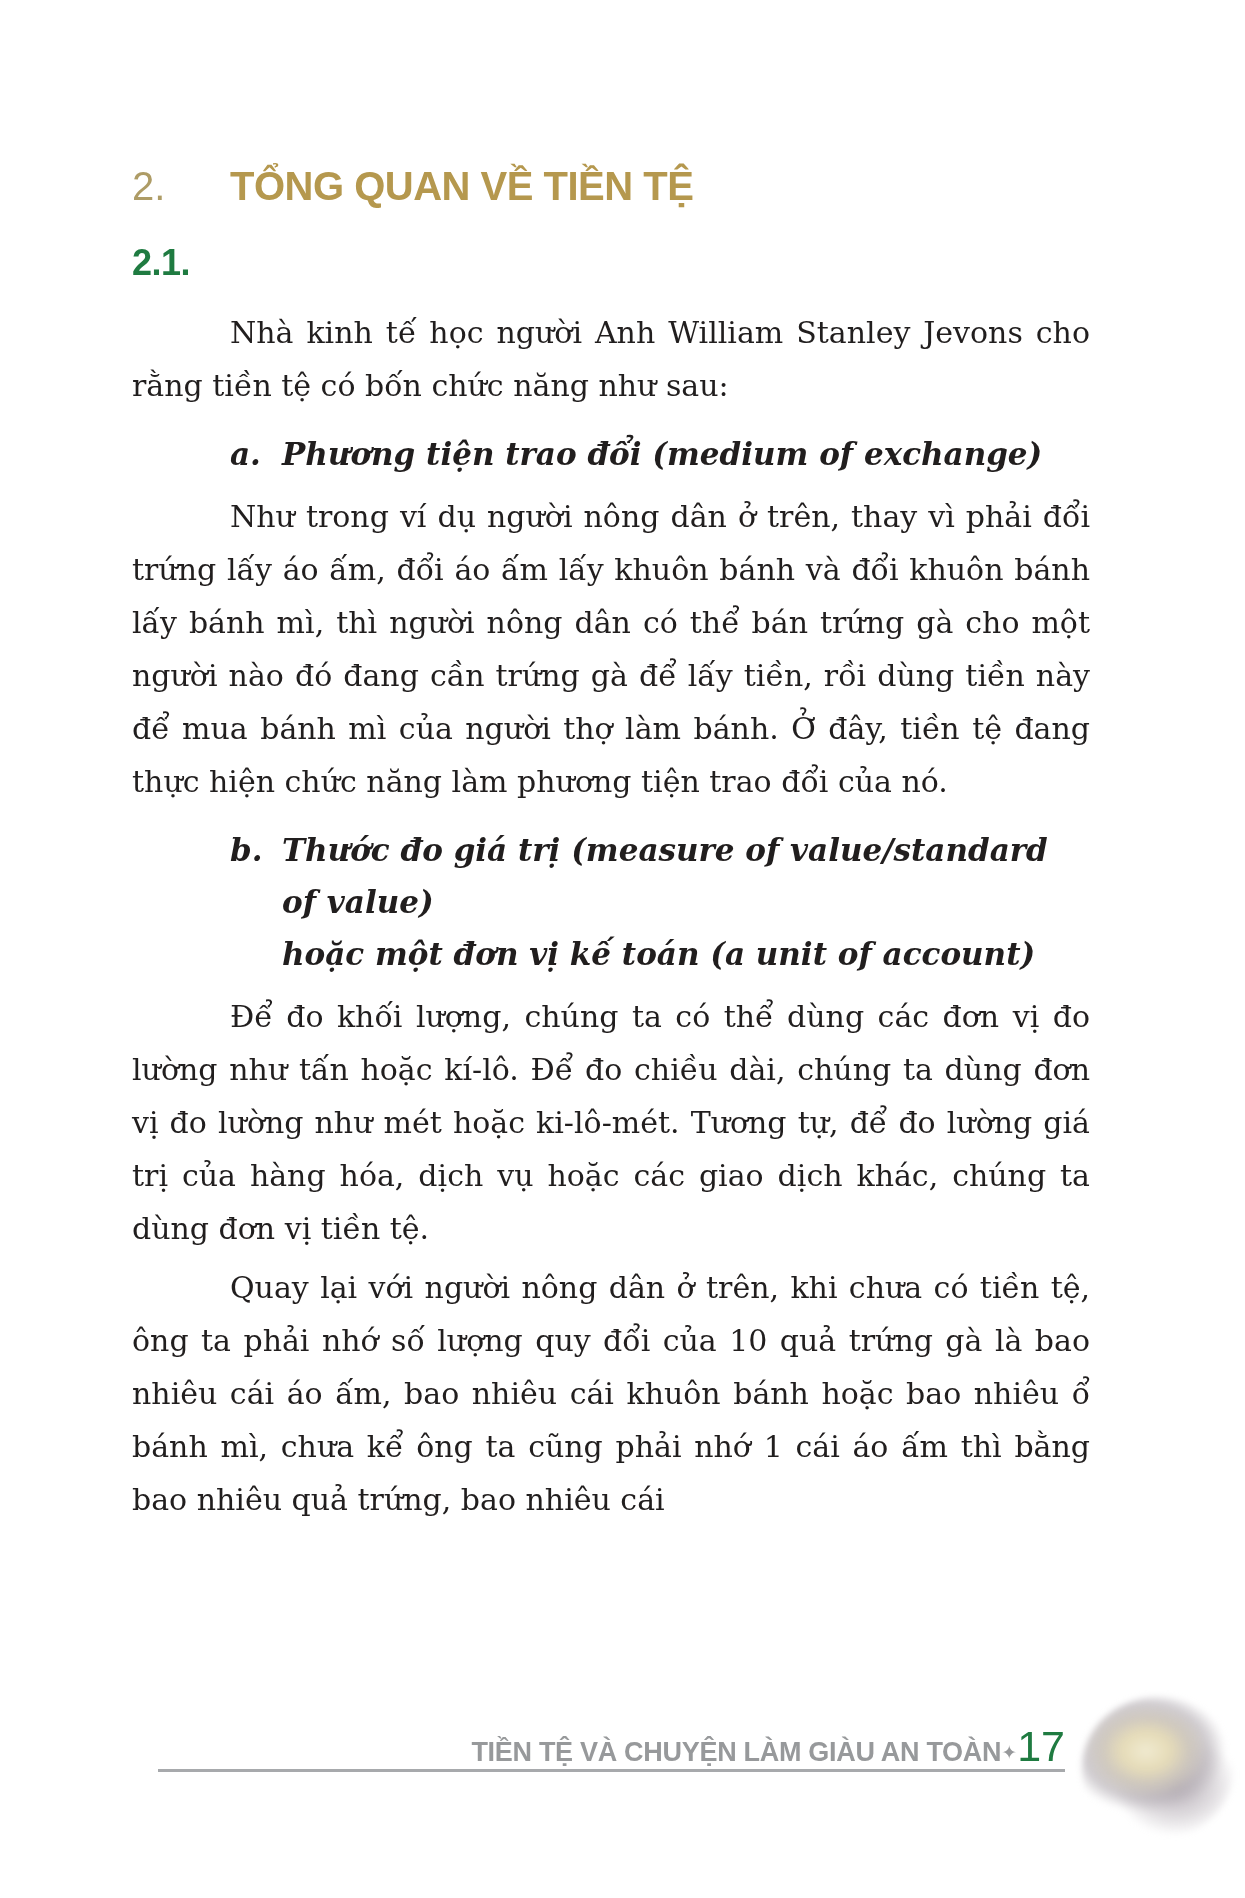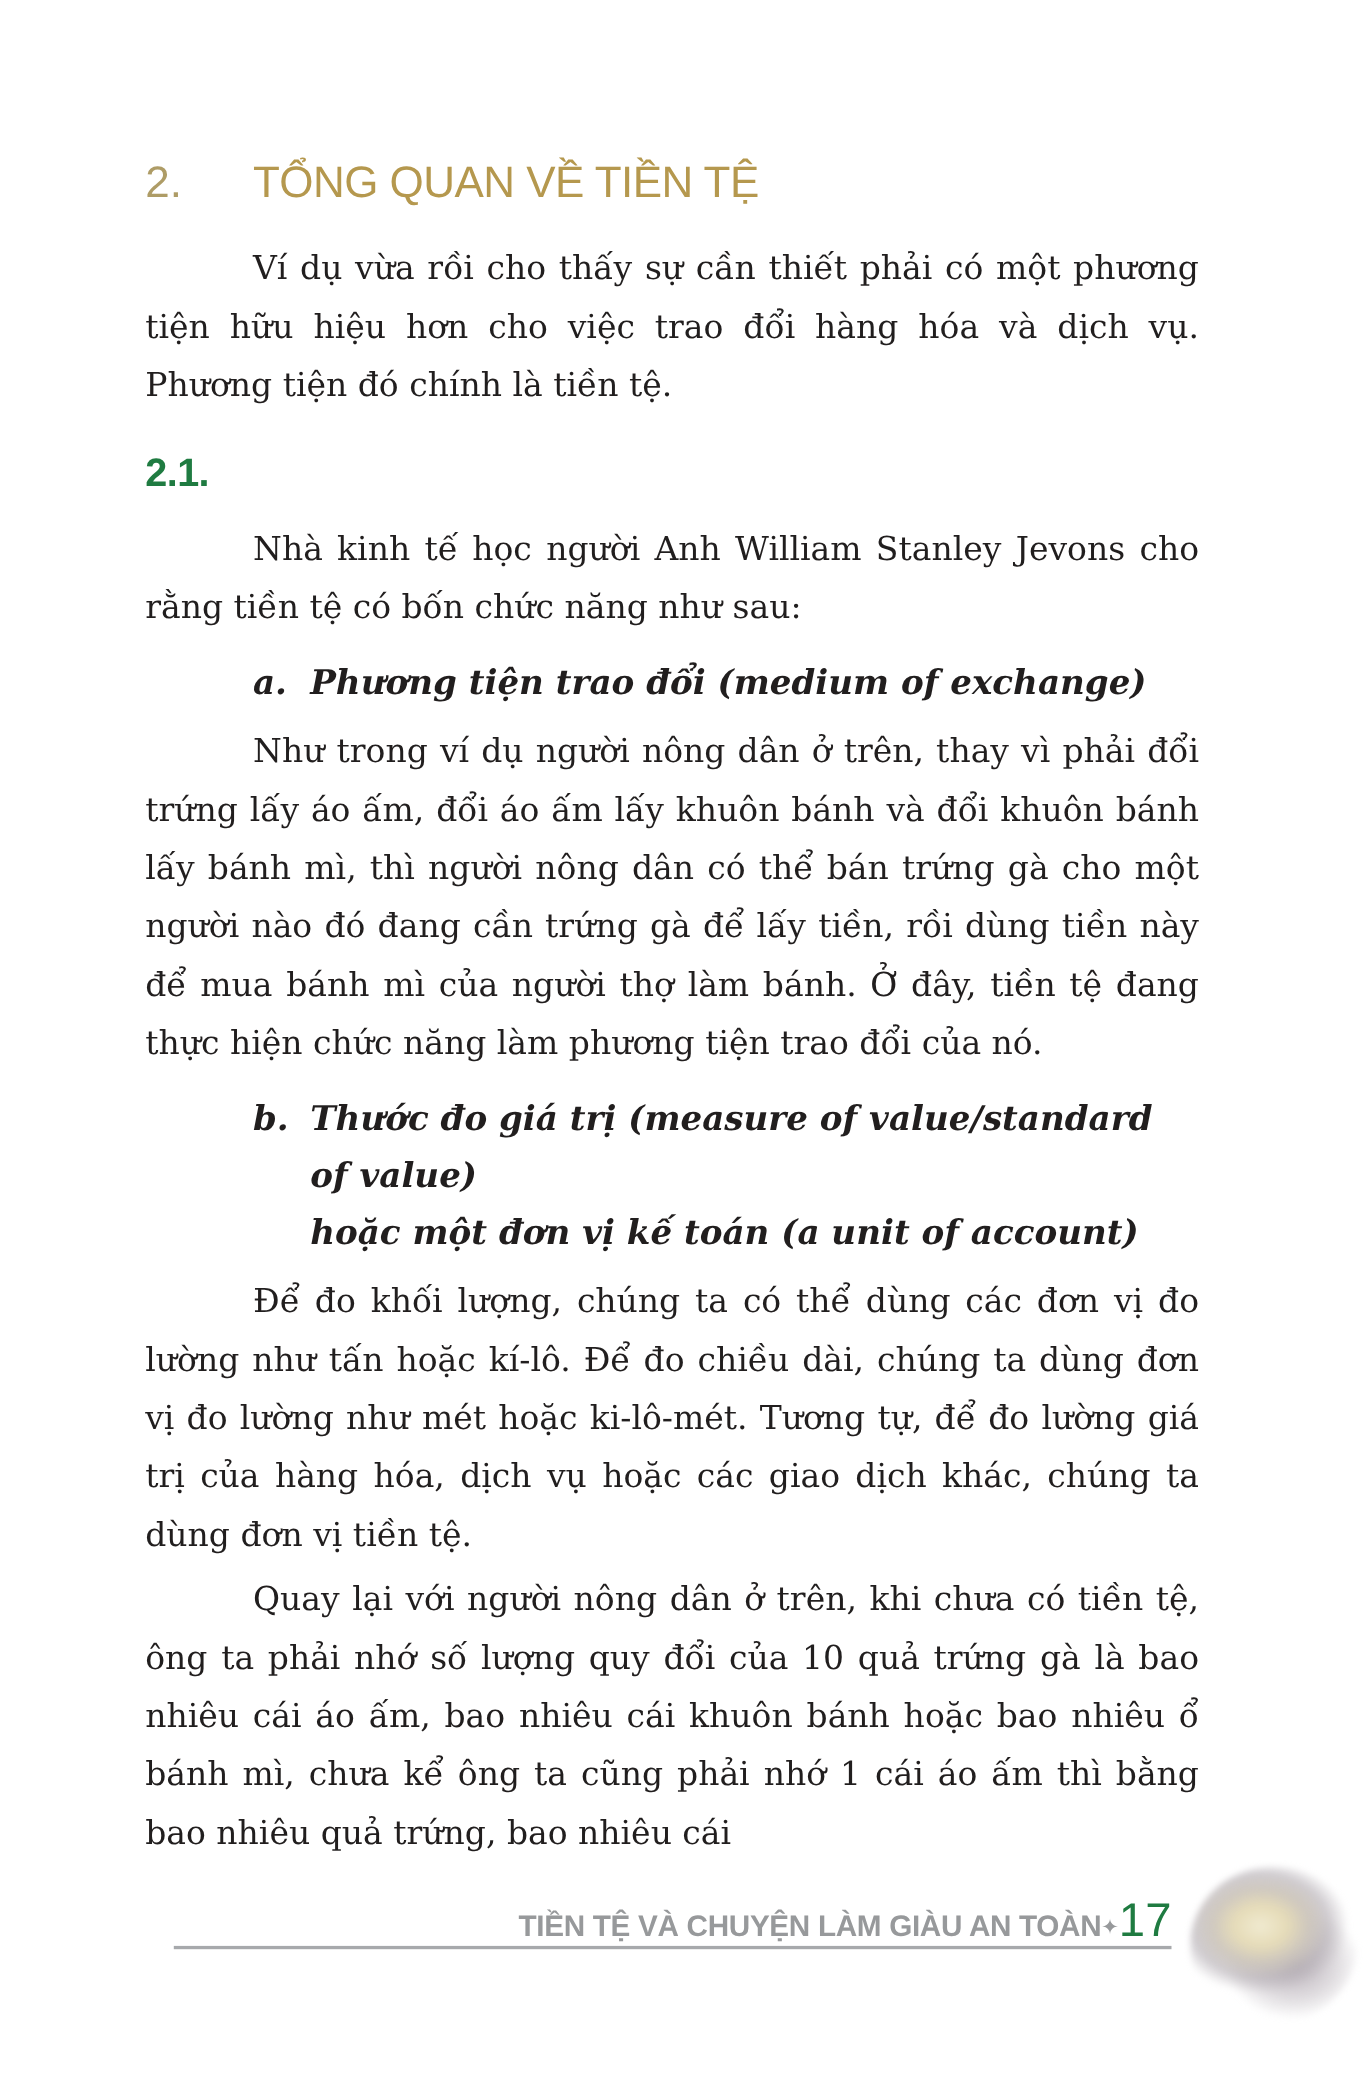--- a/index.html
+++ b/index.html
@@ -28,21 +28,21 @@
     margin: 0 0 28px 0;
     letter-spacing: -0.5px;
   }
   .h1-num {
     width: 98px;
     flex: 0 0 98px;
     font-weight: 400;
     color: var(--number, #AE9C66);
     letter-spacing: 0;
   }
-  .h1-text { font-weight: 400; color: var(--gold, #B5984E); }
+  .h1-text { font-weight: 700; color: var(--gold, #B5984E); margin-top: 20px; }
 
   
   .h2 {
     display: flex;
     align-items: baseline;
     font-family: "Liberation Sans", "DejaVu Sans", sans-serif;
     font-size: 36px;
     line-height: 46px;
     font-weight: 700;
     color: var(--green, #1F7B41);
@@ -131,21 +131,20 @@
 
 <div class="page">
 
   <main class="content">
 
     <h1 class="h1">
       <span class="h1-num">2.</span>
       <span class="h1-text">TỔNG QUAN VỀ TIỀN TỆ</span>
     </h1>
 
-    <p class="body-p">Ví dụ vừa rồi cho thấy sự cần thiết phải có một phương tiện hữu hiệu hơn cho việc trao đổi hàng hóa và dịch vụ. Phương tiện đó chính là tiền tệ.</p>
 
     <h2 class="h2">
       <span class="h2-num">2.1.</span>
     </h2>
 
     <p class="body-p">Nhà kinh tế học người Anh William Stanley Jevons cho rằng tiền tệ có bốn chức năng như sau:</p>
 
     <div class="h3">
       <span class="h3-label">a.</span>
       <span class="h3-text">Phương tiện trao đổi (medium of exchange)</span>

